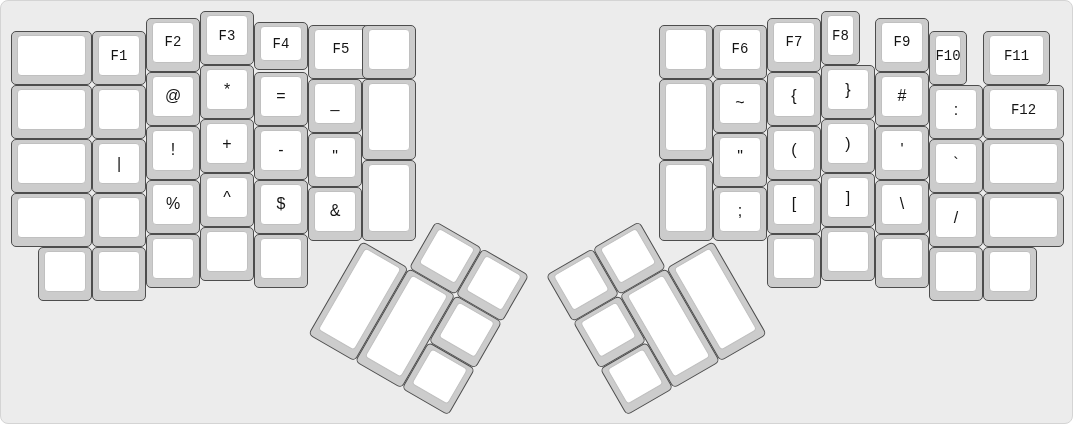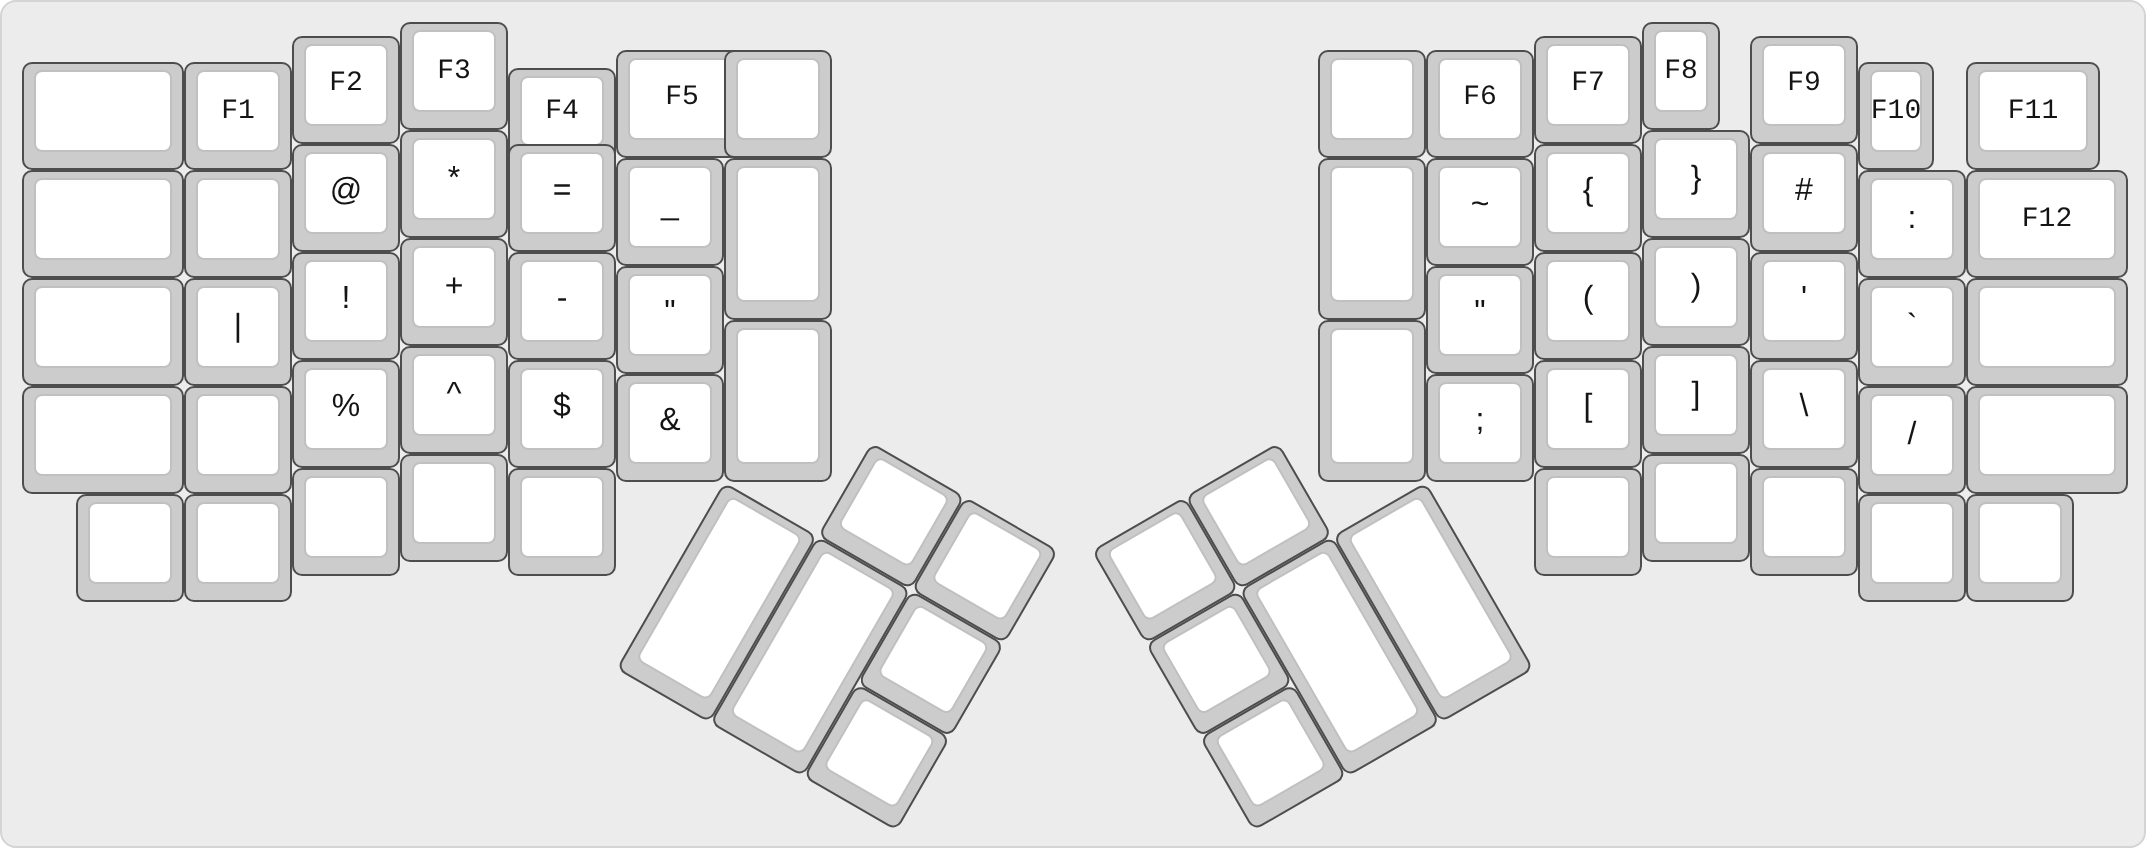--- a/index.html
+++ b/index.html
@@ -55,21 +55,21 @@
       <div class="key fkey" style="left: 135px; top: 6.75px; width: 54px; height: 54px;">
         <div class="cap">
           <span class="legend">F2</span>
         </div>
       </div>
       <div class="key fkey" style="left: 189px; top: 0px; width: 54px; height: 54px;">
         <div class="cap">
           <span class="legend">F3</span>
         </div>
       </div>
-      <div class="key fkey" style="left: 243px; top: 23px; width: 54px; height: 48px;">
+      <div class="key fkey" style="left: 243px; top: 11px; width: 54px; height: 48px;">
         <div class="cap">
           <span class="legend">F4</span>
         </div>
       </div>
       <div class="key fkey" style="left: 297px; top: 13.5px; width: 66px; height: 54px;">
         <div class="cap">
           <span class="legend">F5</span>
         </div>
       </div>
       <div class="key" style="left: 351px; top: 13.5px; width: 54px; height: 54px;">

